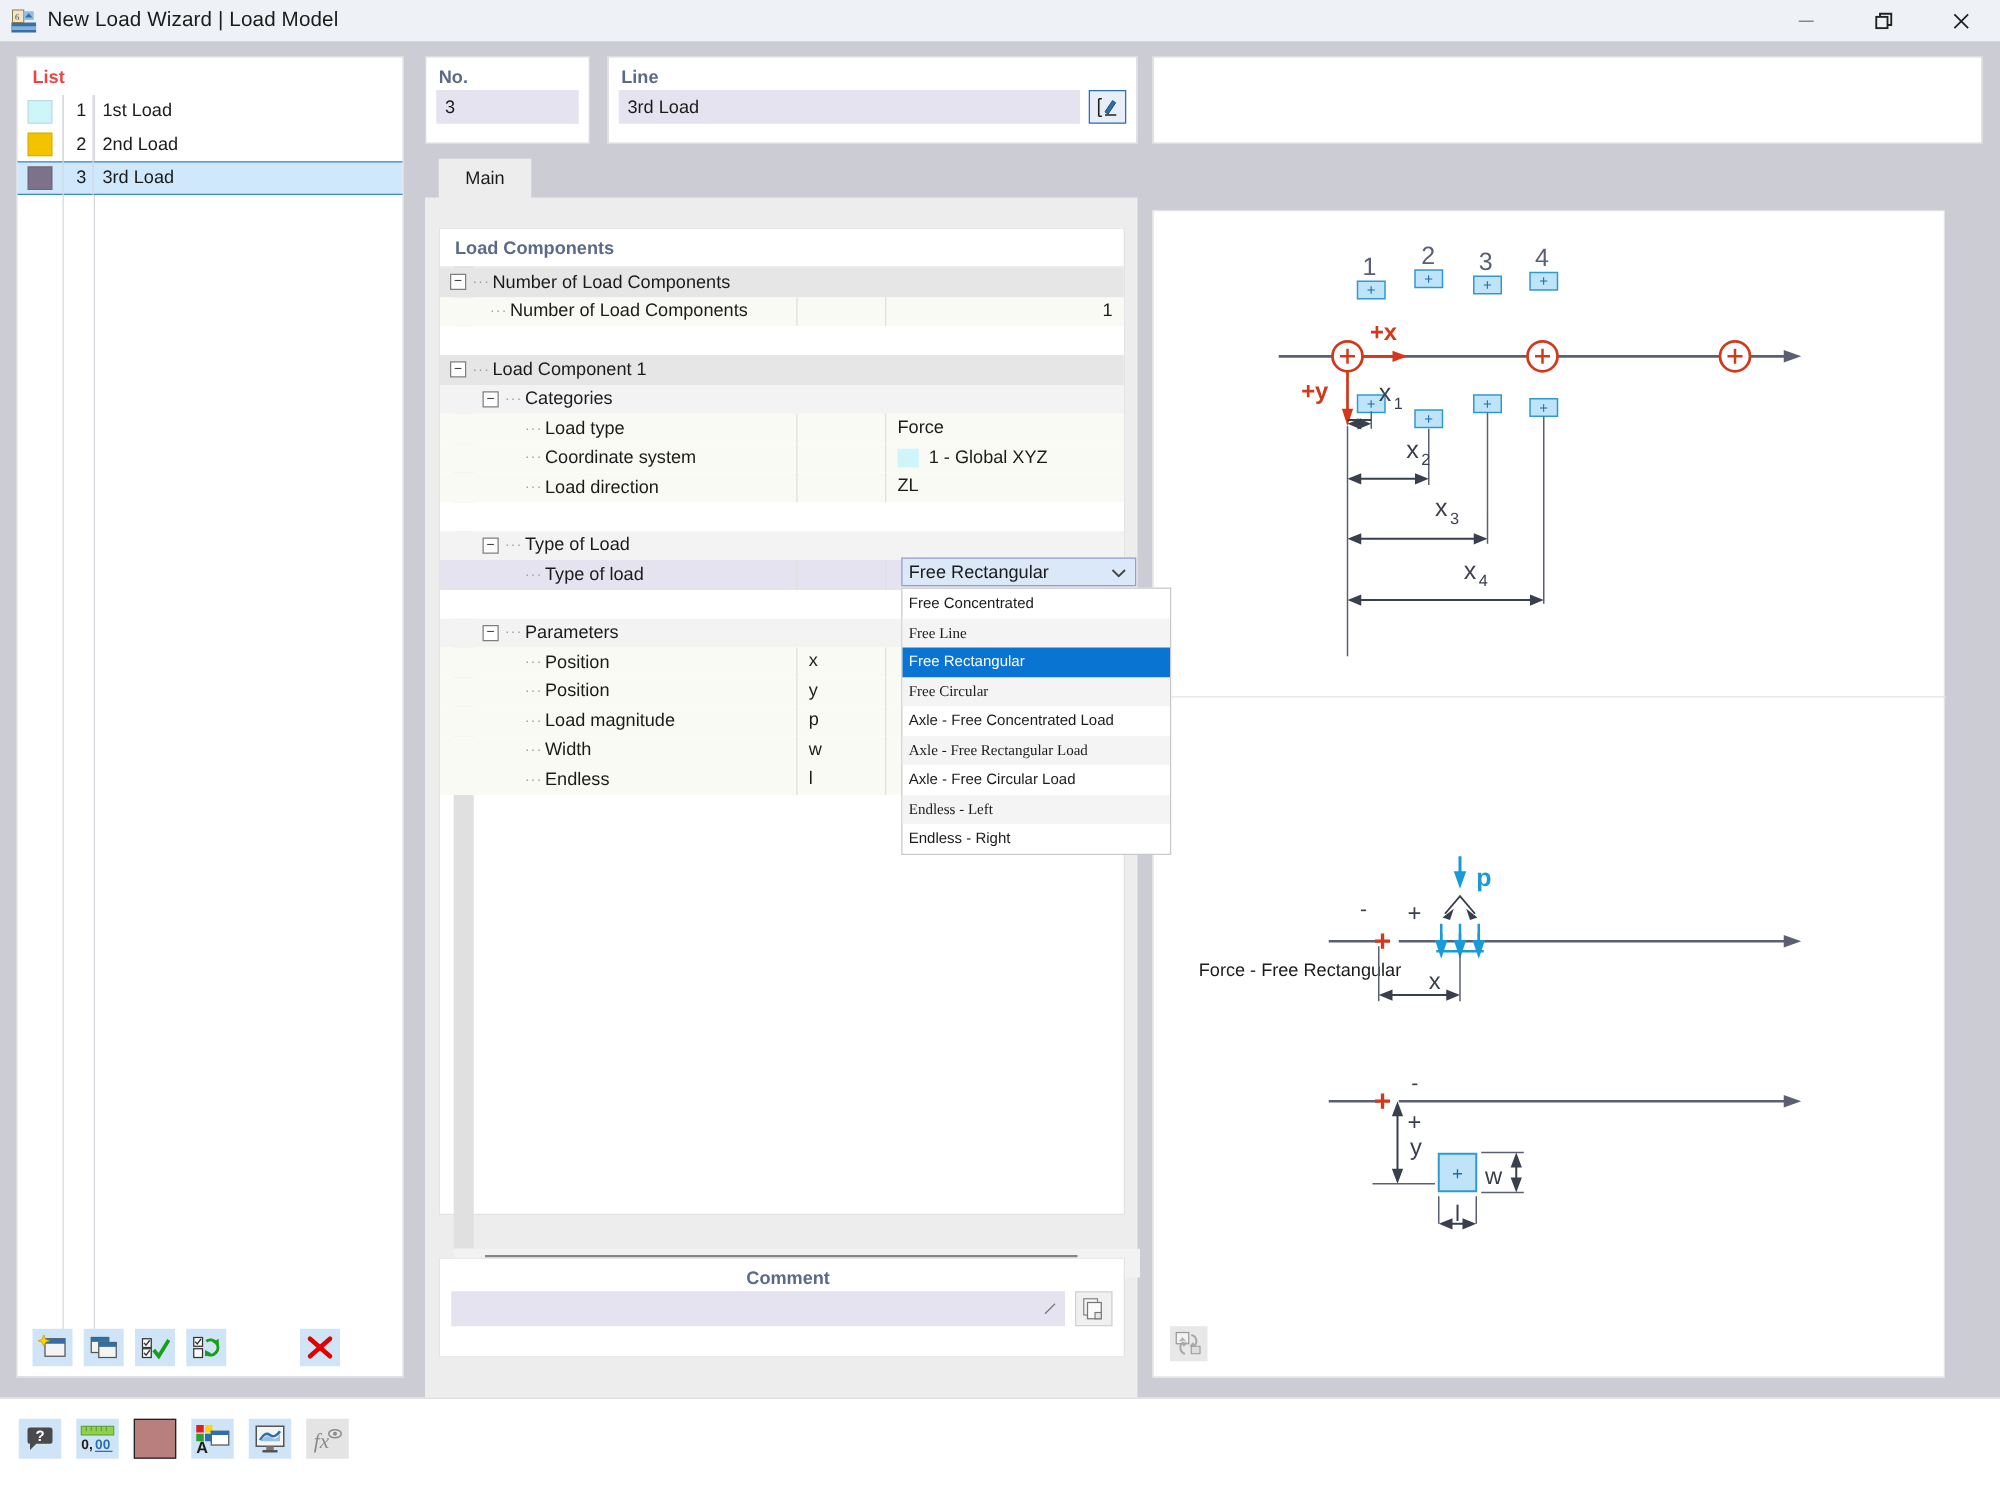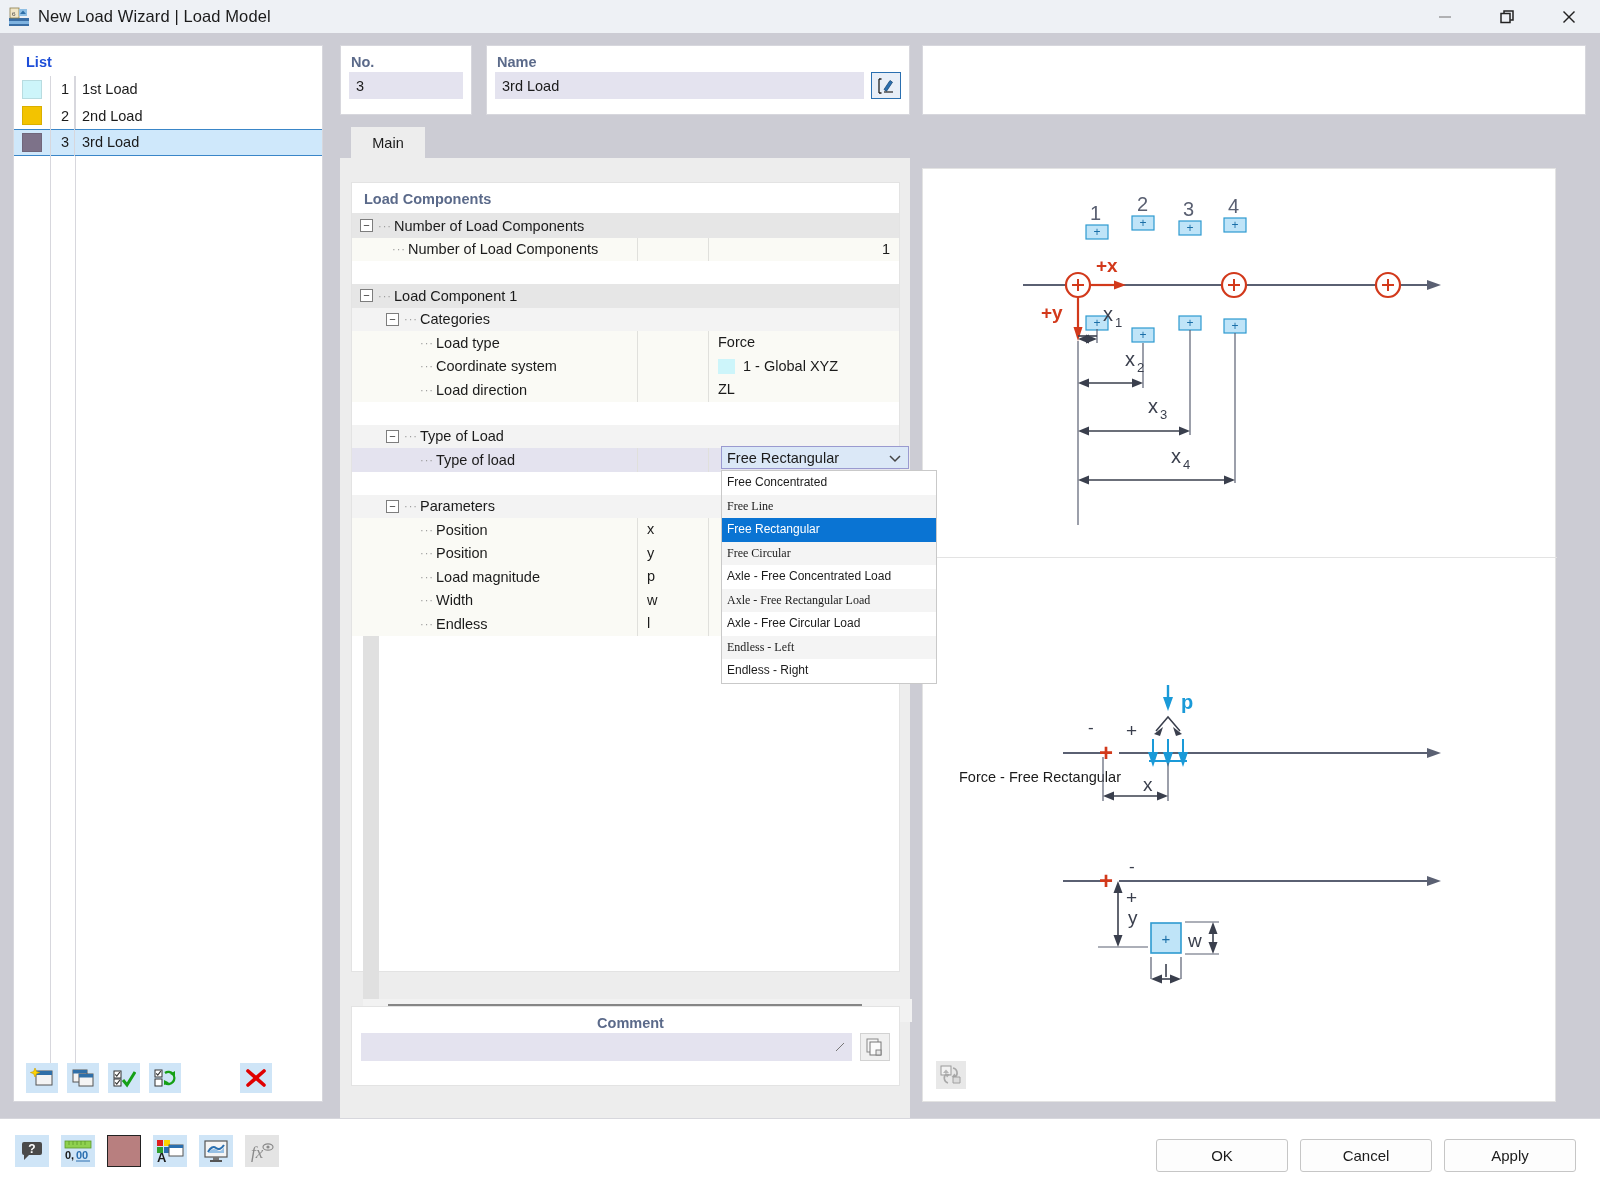--- a/index.html
+++ b/index.html
@@ -34,21 +34,21 @@
     width: 62px; height: 33px; display: flex; align-items: center; justify-content: center;
     color: #222;
   }
 
   
   .list-panel {
     position: absolute; left: 13px; top: 45px; width: 310px; height: 1057px;
     background: #ffffff; border: 1px solid #d7d7dd;
   }
   .list-title {
-    font-size: 14.5px; font-weight: bold; color: #1d4ed8;
+    font-size: 14.5px; font-weight: bold; color: #ef4444;
     padding: 8px 0 4px 12px;
   }
   .list-rows { position: relative; margin-top: 2px; }
   .list-row {
     display: flex; align-items: center; height: 26.5px;
     font-size: 14.5px; color: #1b1b1b;
   }
   .list-row.selected {
     background: #cfe8fb; border-top: 1px solid #3a86c8; border-bottom: 1px solid #3a86c8;
   }
@@ -351,21 +351,21 @@
       </div>
     </div>
   </div>
 
   <div class="box no-box">
     <div class="box-label">No.</div>
     <div class="field">3</div>
   </div>
 
   <div class="box name-box">
-    <div class="box-label">Name</div>
+    <div class="box-label">Line</div>
     <div class="name-row">
       <div class="field">3rd Load</div>
       <div class="icon-btn">
         <svg width="20" height="18" viewBox="0 0 20 18">
           <path d="M3 2 H5.5 M3 2 V16 M3 16 H5.5" fill="none" stroke="#222" stroke-width="1.3"></path>
           <path d="M8 12.5 L14 3.5 L16.5 5.2 L10.5 14.2 Z" fill="#2a6fb0" stroke="#1a4a77" stroke-width="0.8"></path>
           <line x1="8" y1="15" x2="17" y2="15" stroke="#222" stroke-width="1.2"></line>
         </svg>
       </div>
     </div>
@@ -806,20 +806,15 @@
       </div>
       <div class="bbtn disabled">
         <svg width="28" height="24" viewBox="0 0 28 24">
           <text x="3" y="19" font-size="17" fill="#8a8a8a" font-style="italic" font-family="Liberation Serif, serif">fx</text>
           <ellipse cx="20" cy="8" rx="5" ry="3.2" fill="none" stroke="#8a8a8a" stroke-width="1.2"></ellipse>
           <circle cx="20" cy="8" r="1.6" fill="#8a8a8a"></circle>
         </svg>
       </div>
     </div>
 
-    <div class="dlg-buttons">
-      <div class="dlg-btn">OK</div>
-      <div class="dlg-btn">Cancel</div>
-      <div class="dlg-btn">Apply</div>
-    </div>
   </div>
 
 </div>
 
 </body></html>

